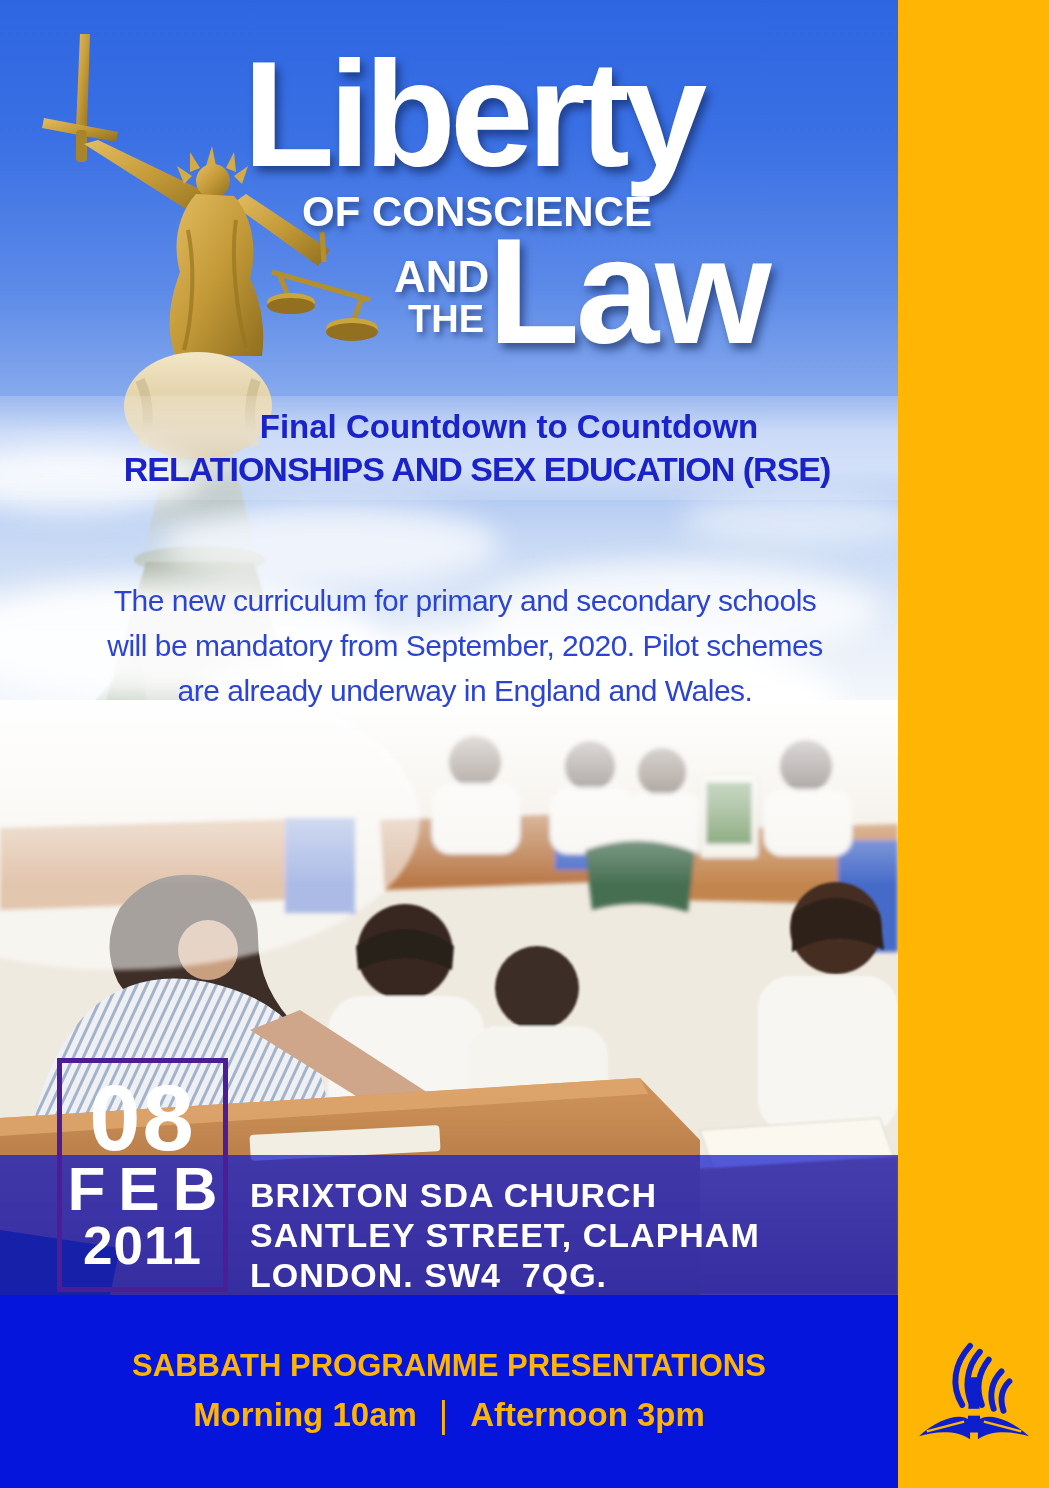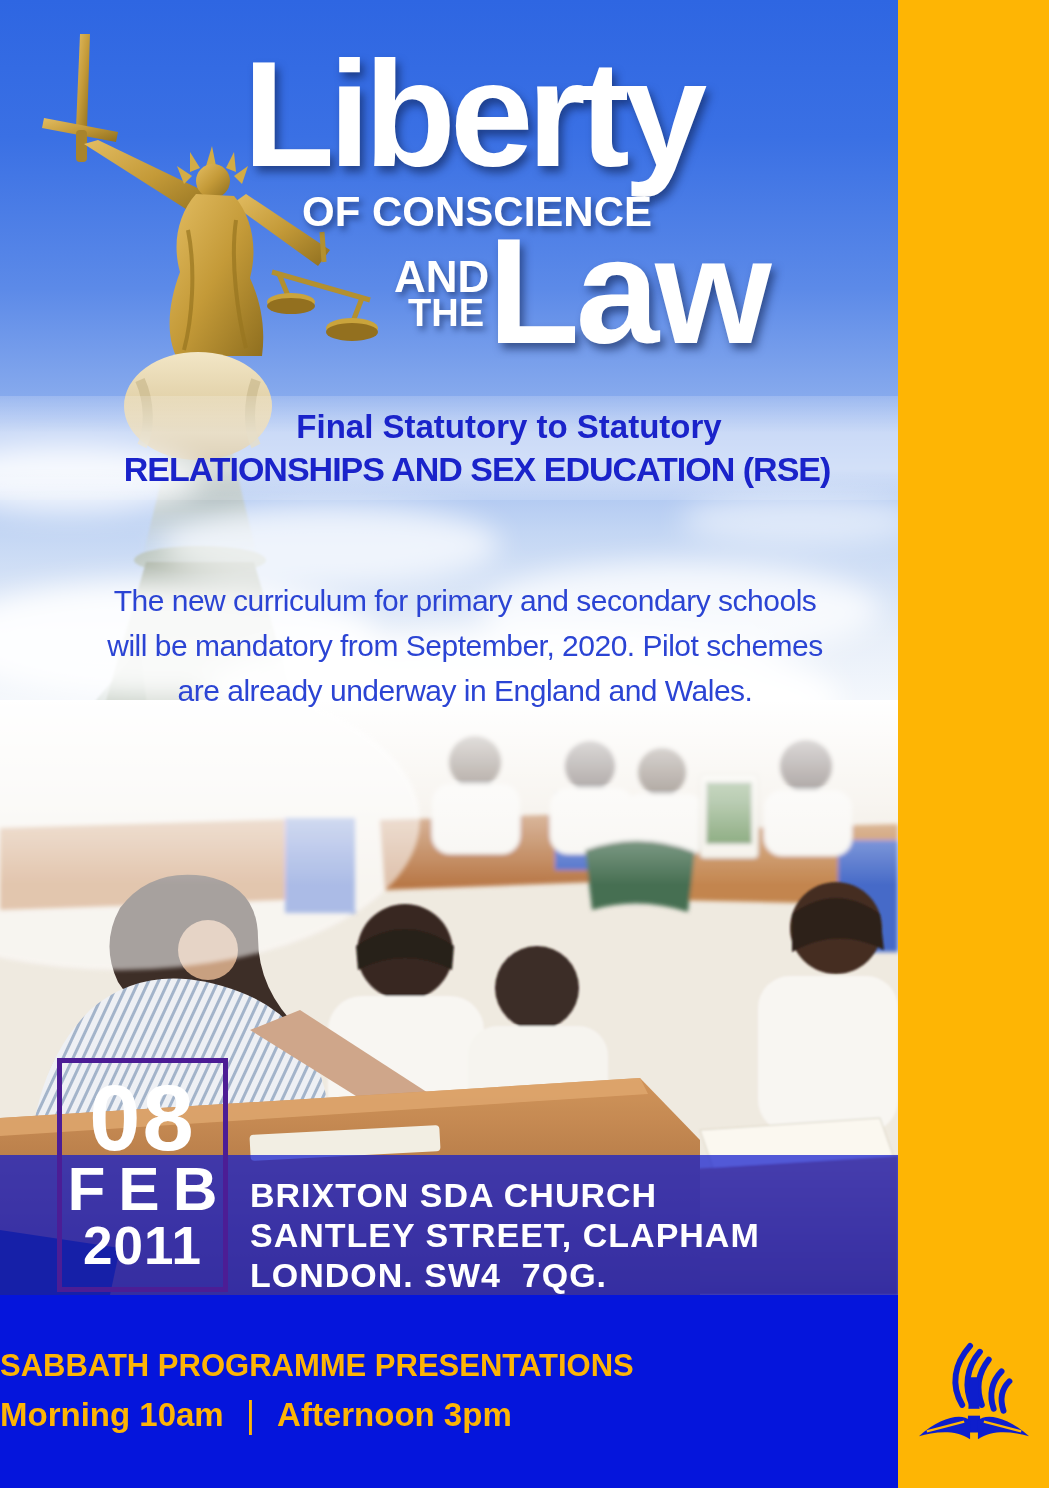--- a/index.html
+++ b/index.html
@@ -9,21 +9,21 @@
   .sky{position:absolute;left:0;top:0;width:898px;height:760px;
     background:linear-gradient(180deg,#2e66e2 0%,#3a70e4 18%,#5c8ae8 38%,#8fb0ee 55%,#c3d6f4 70%,#e8eff9 84%,#ffffff 100%);}
   .sky-art{position:absolute;left:0;top:0;}
   
   .title-block{position:absolute;left:0;top:0;width:898px;height:520px;color:#fff;z-index:3;pointer-events:none;}
   .t-liberty{position:absolute;left:243px;top:28px;font-size:150px;font-weight:700;letter-spacing:-6px;
     text-shadow:4px 6px 9px rgba(10,25,70,.55);}
   .t-ofcon{position:absolute;left:302px;top:188px;font-size:42px;font-weight:700;letter-spacing:0px;
     text-shadow:3px 4px 6px rgba(10,25,70,.5);}
   .t-and{position:absolute;left:394px;top:252px;font-size:44px;font-weight:700;text-shadow:3px 4px 6px rgba(10,25,70,.5);}
-  .t-the{position:absolute;left:408px;top:292px;font-size:38px;font-weight:700;text-shadow:3px 4px 6px rgba(10,25,70,.5);}
+  .t-the{position:absolute;left:408px;top:298px;font-size:38px;font-weight:700;text-shadow:3px 4px 6px rgba(10,25,70,.5);}
   .t-law{position:absolute;left:488px;top:205px;font-size:150px;font-weight:700;letter-spacing:-4px;
     text-shadow:4px 6px 9px rgba(10,25,70,.55);}
   
   .subtitle-band{position:absolute;left:0;top:396px;width:898px;height:104px;z-index:2;
     background:linear-gradient(180deg,rgba(255,255,255,.18),rgba(255,255,255,.5) 35%,rgba(255,255,255,.5) 70%,rgba(255,255,255,.15));
     display:flex;flex-direction:column;justify-content:center;align-items:center;}
   .subtitle-band .sub1{font-size:33px;font-weight:700;color:#1a23ca;margin-left:120px;}
   .subtitle-band .sub2{font-size:34px;font-weight:700;color:#1a23ca;margin-left:56px;margin-top:4px;letter-spacing:-1px;}
   
   .body-text{position:absolute;left:16px;top:578px;width:898px;text-align:center;z-index:2;
@@ -37,21 +37,21 @@
   .venue-band div{color:#fff;font-size:34px;font-weight:700;line-height:40px;letter-spacing:1px;white-space:pre;}
   
   .date-box{position:absolute;left:57px;top:1058px;width:171px;height:234px;z-index:4;
     border:5px solid #4c1d95;box-sizing:border-box;display:flex;flex-direction:column;
     align-items:center;justify-content:center;color:#fff;}
   .date-day{font-size:92px;font-weight:700;line-height:86px;letter-spacing:2px;}
   .date-month{font-size:62px;font-weight:700;line-height:56px;letter-spacing:13px;margin-left:13px;}
   .date-year{font-size:53px;font-weight:700;line-height:58px;letter-spacing:1px;}
   
   .footer-bar{position:absolute;left:0;top:1295px;width:898px;height:193px;background:#0515dc;z-index:2;
-    display:flex;flex-direction:column;justify-content:center;}
+    display:flex;flex-direction:column;justify-content:center;align-items:center;}
   .footer-line1{color:#fdb405;font-size:31px;font-weight:700;letter-spacing:0px;}
   .footer-line2{color:#fdb405;font-size:33px;font-weight:700;margin-top:10px;display:flex;align-items:center;}
   .footer-line2 .divider{margin:0 22px;font-weight:400;font-size:36px;}
   
   .side-stripe{position:absolute;left:898px;top:0;width:151px;height:1488px;background:#feb504;z-index:5;}
   .sda-logo{position:absolute;left:17px;top:1338px;}
 </style>
 </head>
 <body>
 
@@ -145,21 +145,21 @@
 
   <div class="title-block">
     <div class="t-liberty">Liberty</div>
     <div class="t-ofcon">OF CONSCIENCE</div>
     <div class="t-and">AND</div>
     <div class="t-the">THE</div>
     <div class="t-law">Law</div>
   </div>
 
   <div class="subtitle-band">
-    <div class="sub1">Final Statutory to Statutory</div>
+    <div class="sub1">Final Countdown to Countdown</div>
     <div class="sub2">RELATIONSHIPS AND SEX EDUCATION (RSE)</div>
   </div>
 
   <div class="body-text">
     <div>The new curriculum for primary and secondary schools</div>
     <div>will be mandatory from September, 2020.  Pilot schemes</div>
     <div>are already underway in England and Wales.</div>
   </div>
 
   <div class="photo">

